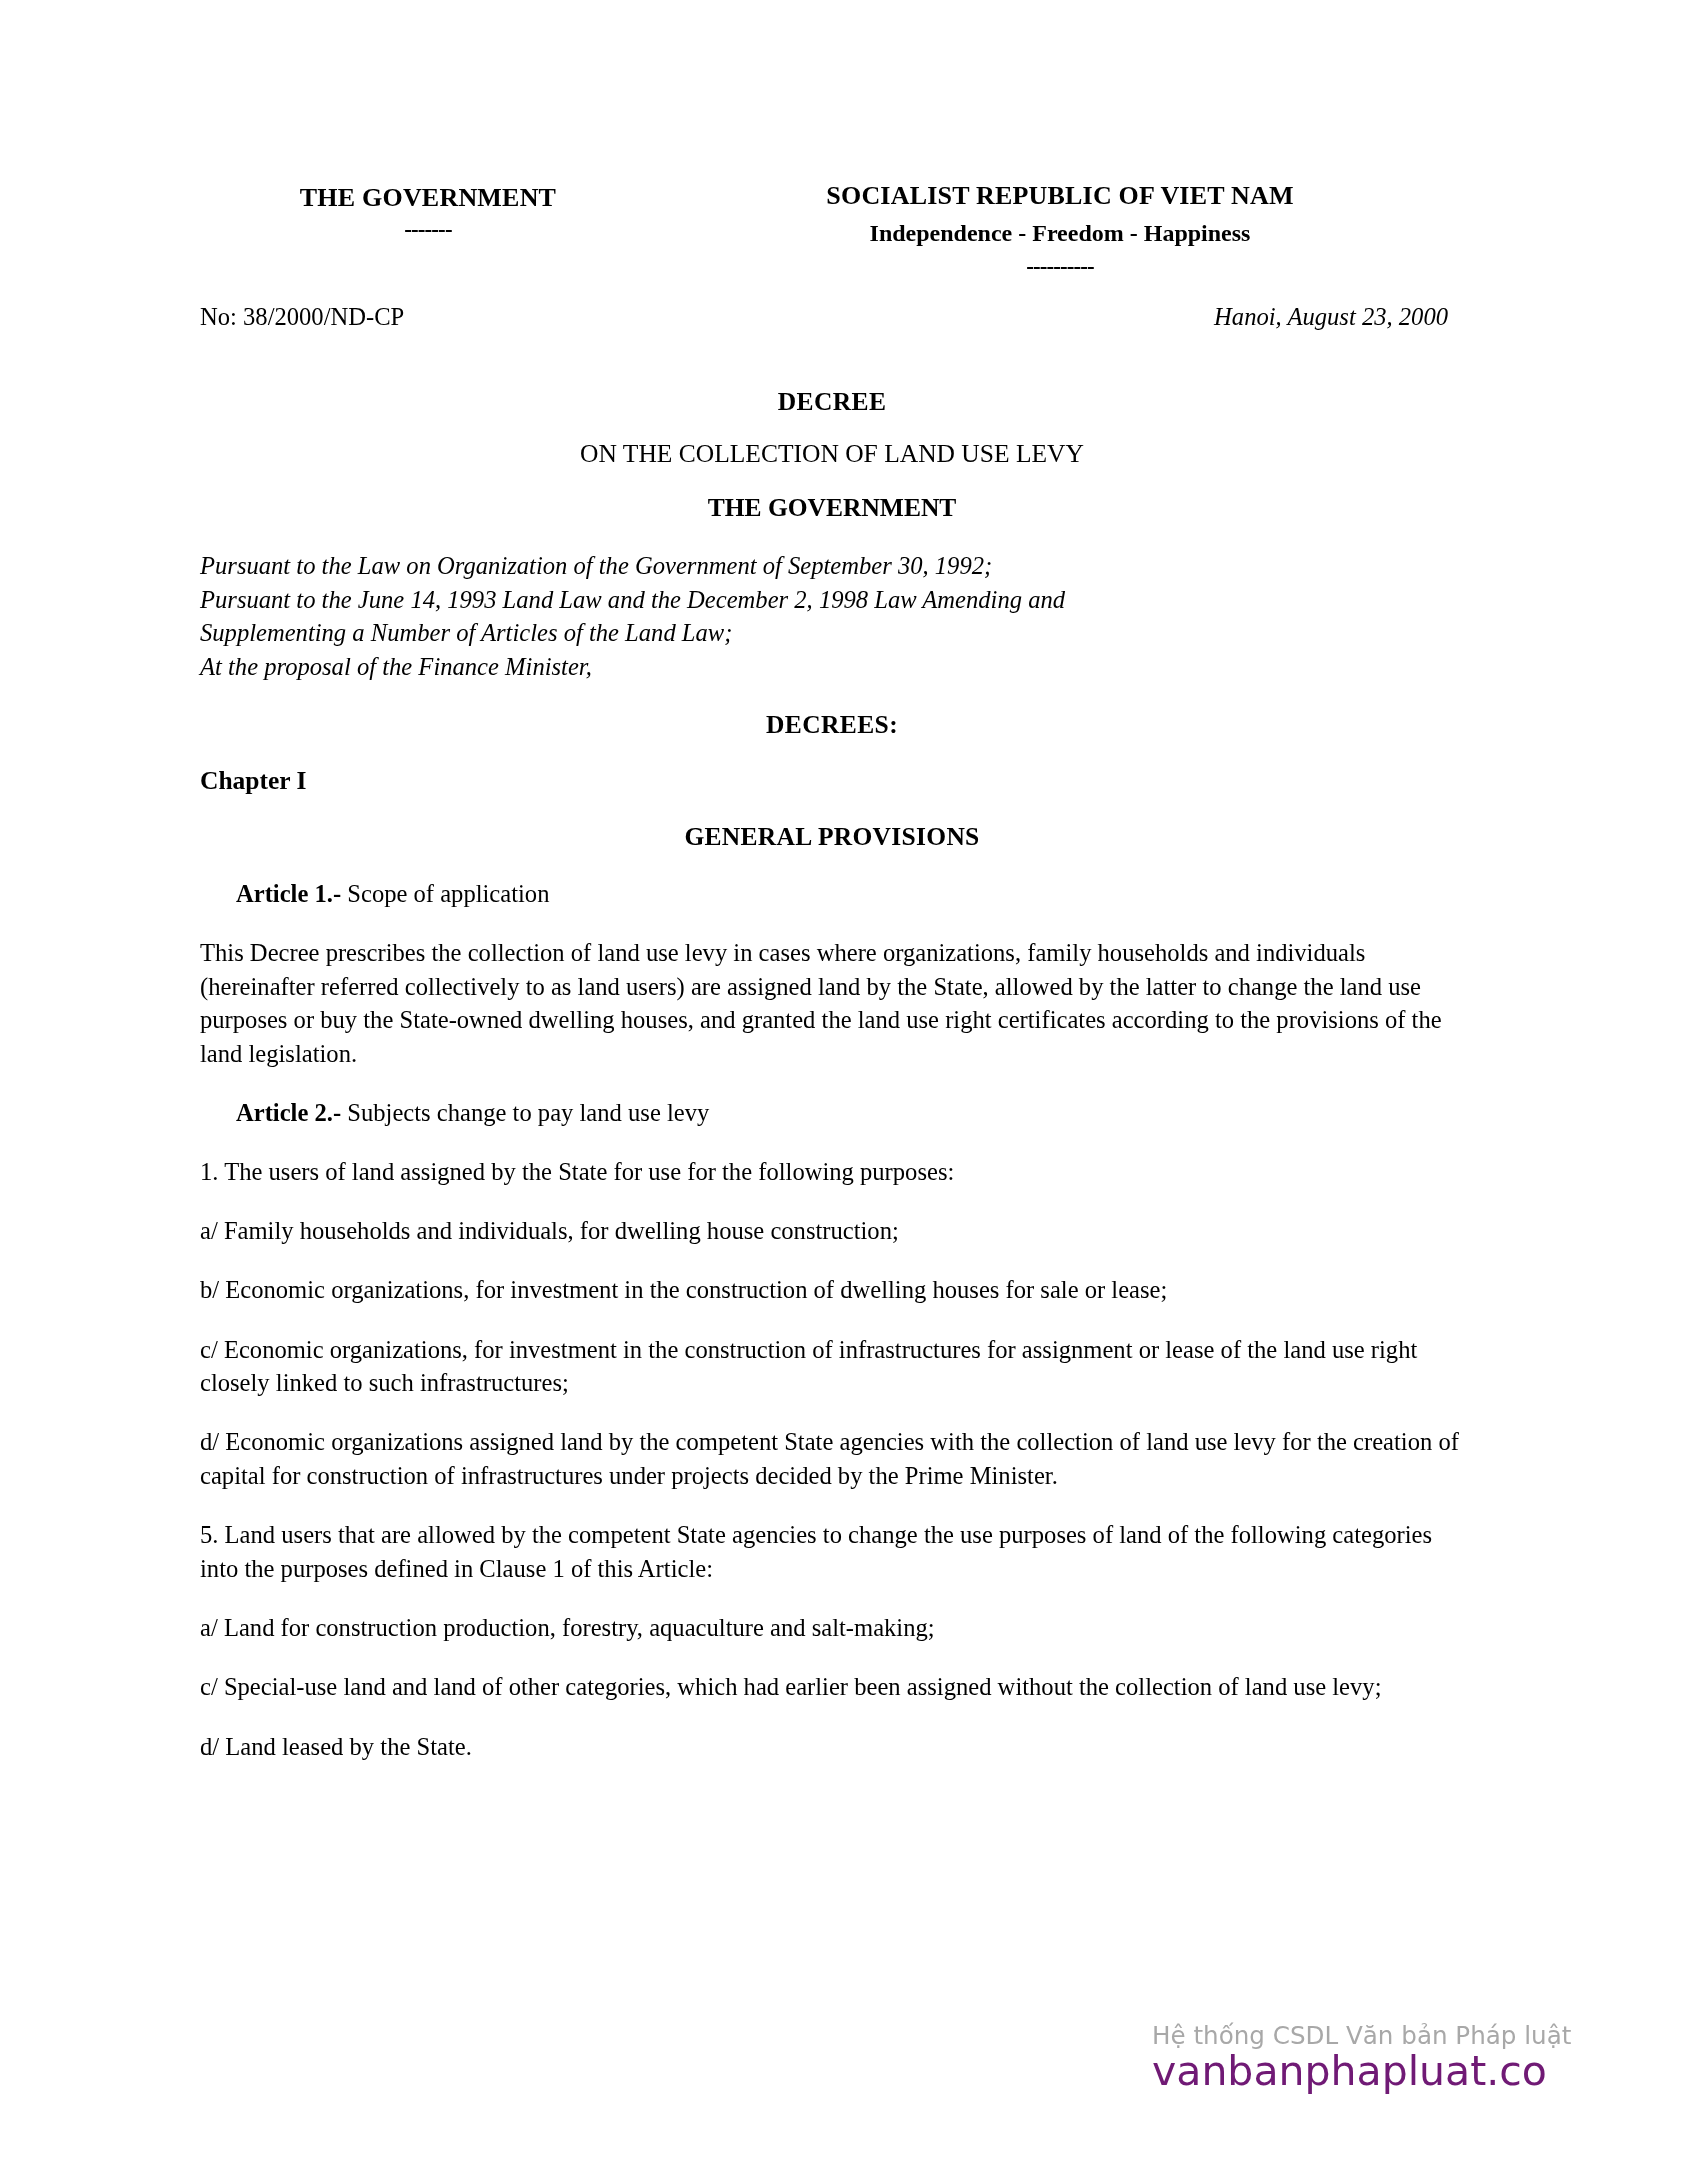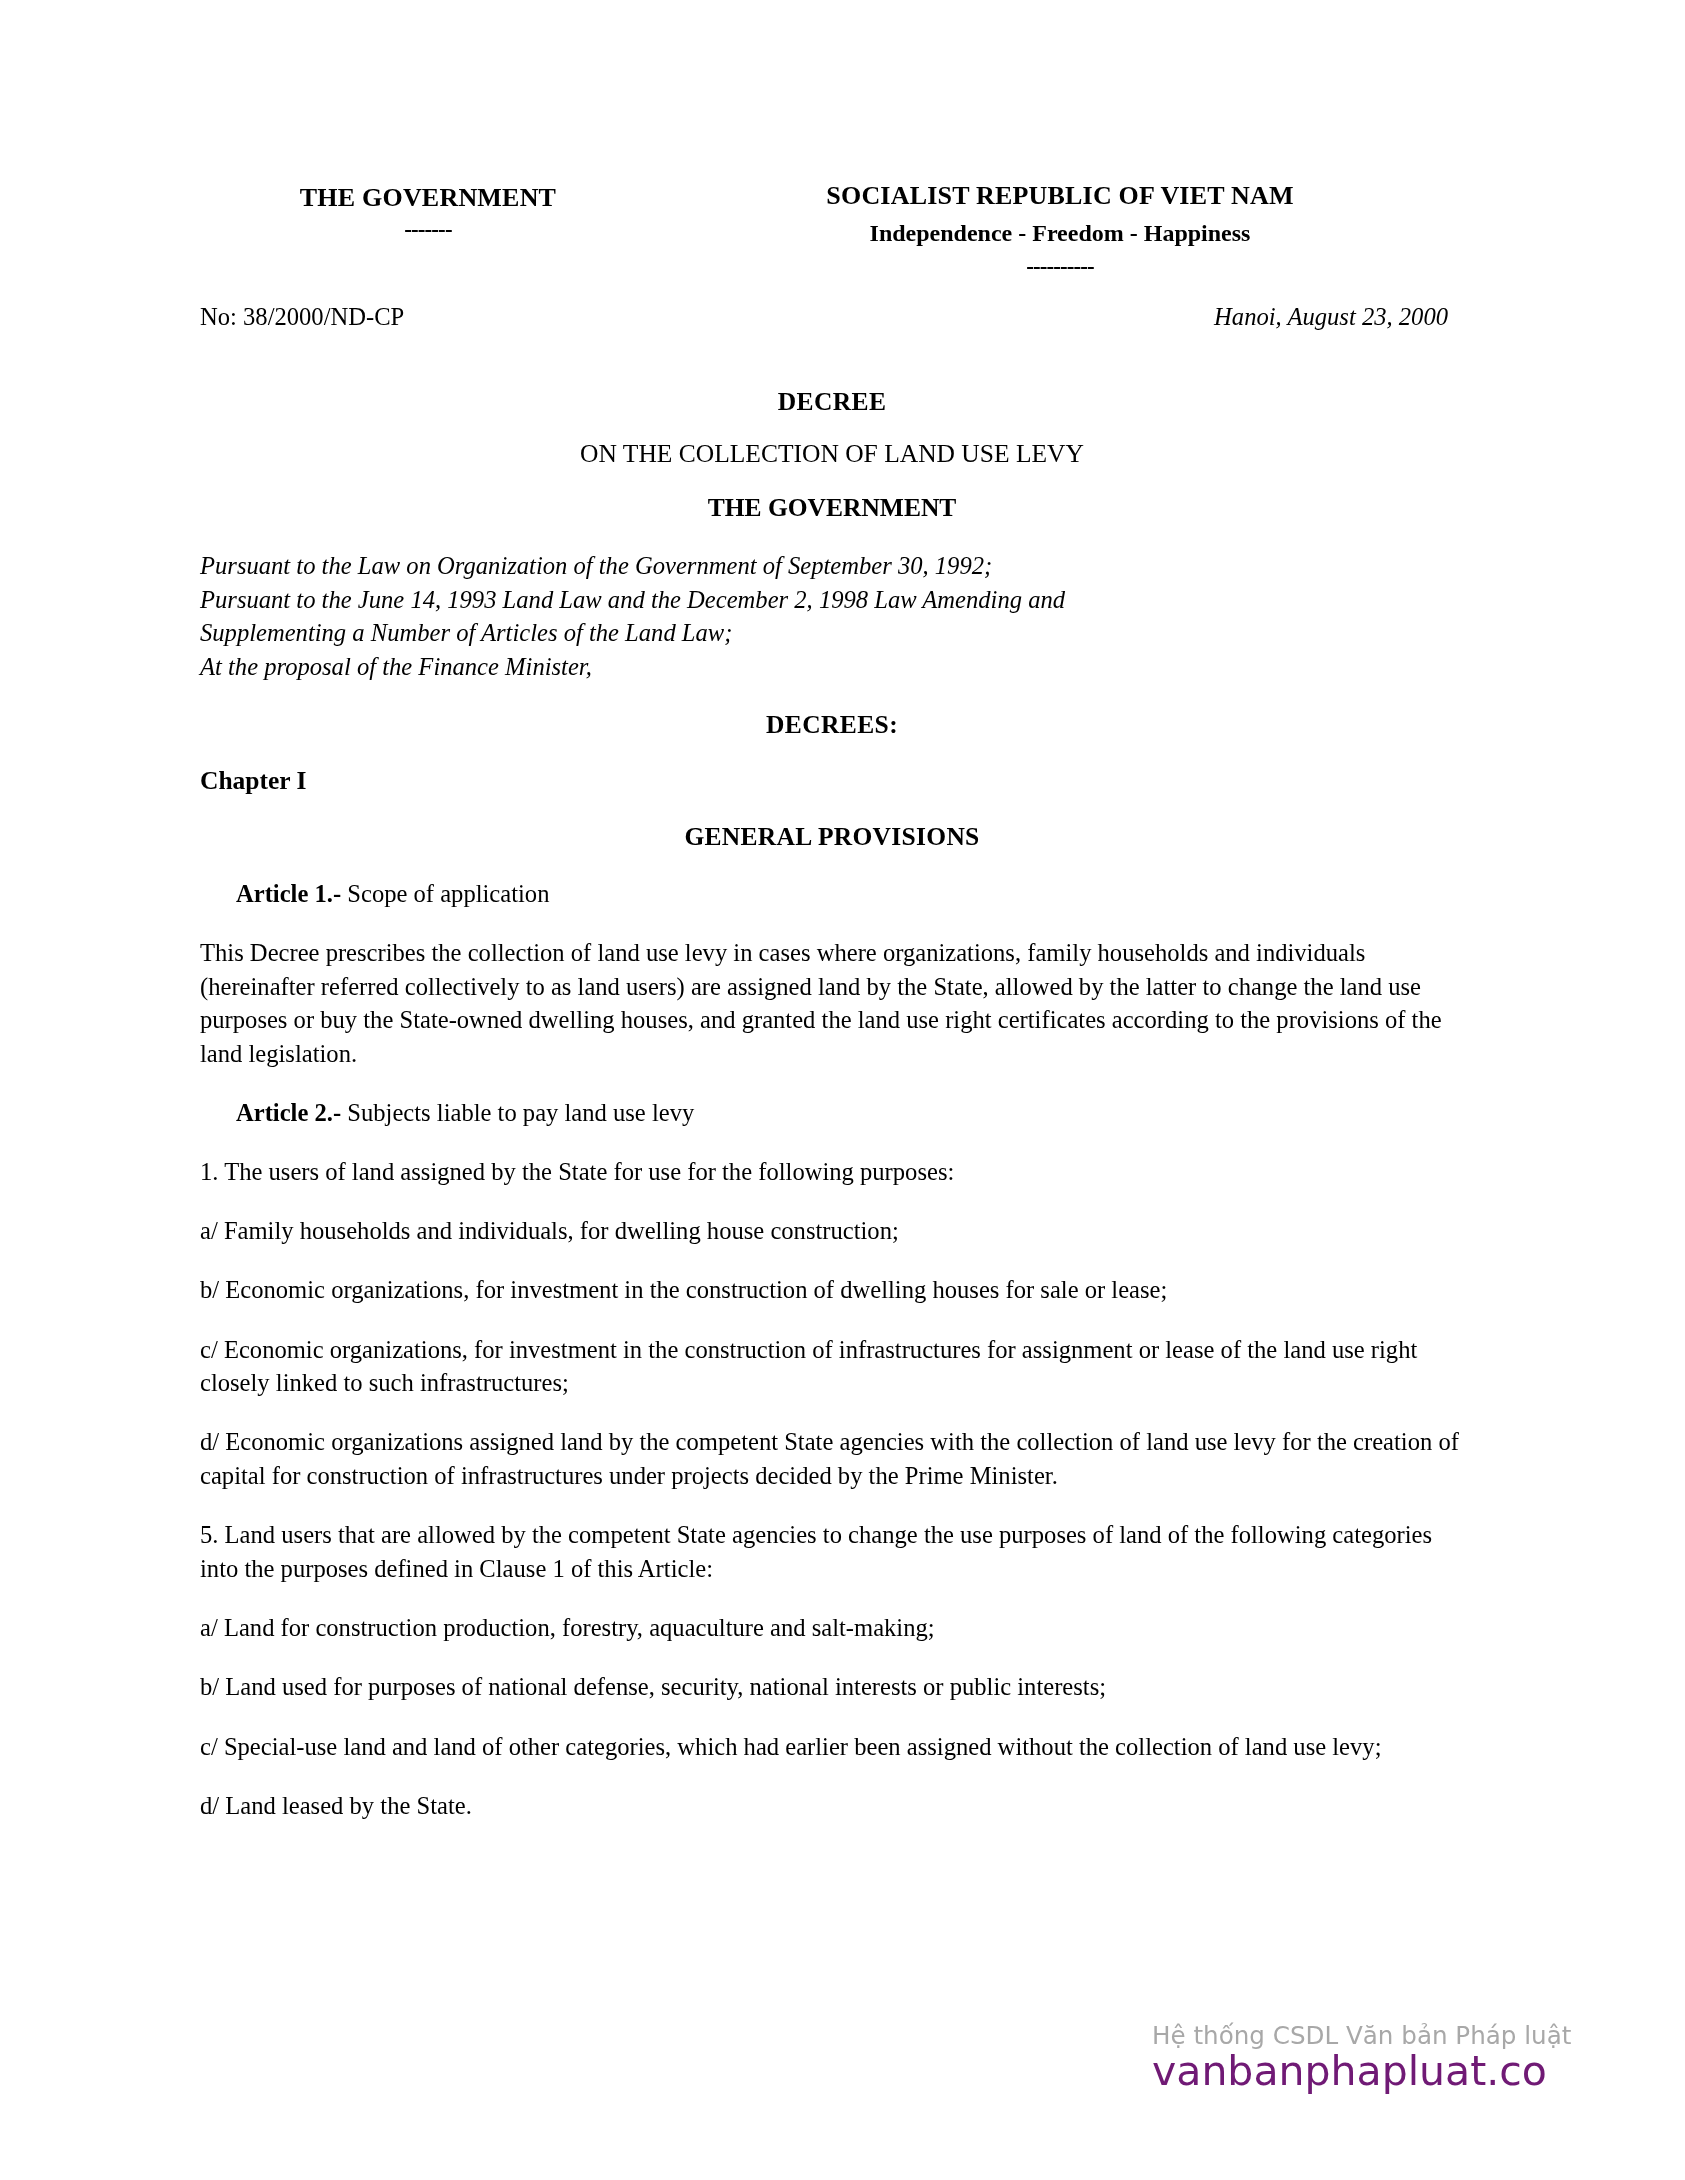--- a/index.html
+++ b/index.html
@@ -221,30 +221,29 @@
 
     <div class="chapter">Chapter I</div>
     <div class="chapter-title">GENERAL PROVISIONS</div>
 
     <div class="article-head">
       <b>Article 1.-</b><span> Scope of application</span>
     </div>
     <p class="para">This Decree prescribes the collection of land use levy in cases where organizations, family households and individuals (hereinafter referred collectively to as land users) are assigned land by the State, allowed by the latter to change the land use purposes or buy the State-owned dwelling houses, and granted the land use right certificates according to the provisions of the land legislation.</p>
 
     <div class="article-head">
-      <b>Article 2.-</b><span> Subjects liable to pay land use levy</span>
+      <b>Article 2.-</b><span> Subjects change to pay land use levy</span>
     </div>
     <p class="para">1. The users of land assigned by the State for use for the following purposes:</p>
     <p class="para">a/ Family households and individuals, for dwelling house construction;</p>
     <p class="para">b/ Economic organizations, for investment in the construction of dwelling houses for sale or lease;</p>
     <p class="para">c/ Economic organizations, for investment in the construction of infrastructures for assignment or lease of the land use right closely linked to such infrastructures;</p>
     <p class="para">d/ Economic organizations assigned land by the competent State agencies with the collection of land use levy for the creation of capital for construction of infrastructures under projects decided by the Prime Minister.</p>
     <p class="para">5. Land users that are allowed by the competent State agencies to change the use purposes of land of the following categories into the purposes defined in Clause 1 of this Article:</p>
     <p class="para">a/ Land for construction production, forestry, aquaculture and salt-making;</p>
-    <p class="para">b/ Land used for purposes of national defense, security, national interests or public interests;</p>
     <p class="para">c/ Special-use land and land of other categories, which had earlier been assigned without the collection of land use levy;</p>
     <p class="para">d/ Land leased by the State.</p>
 
   </div>
 
   <div class="watermark">
     <div class="wm-top">Hệ thống CSDL  Văn bản Pháp luật</div>
     <div class="wm-bottom">vanbanphapluat.co</div>
   </div>
 

